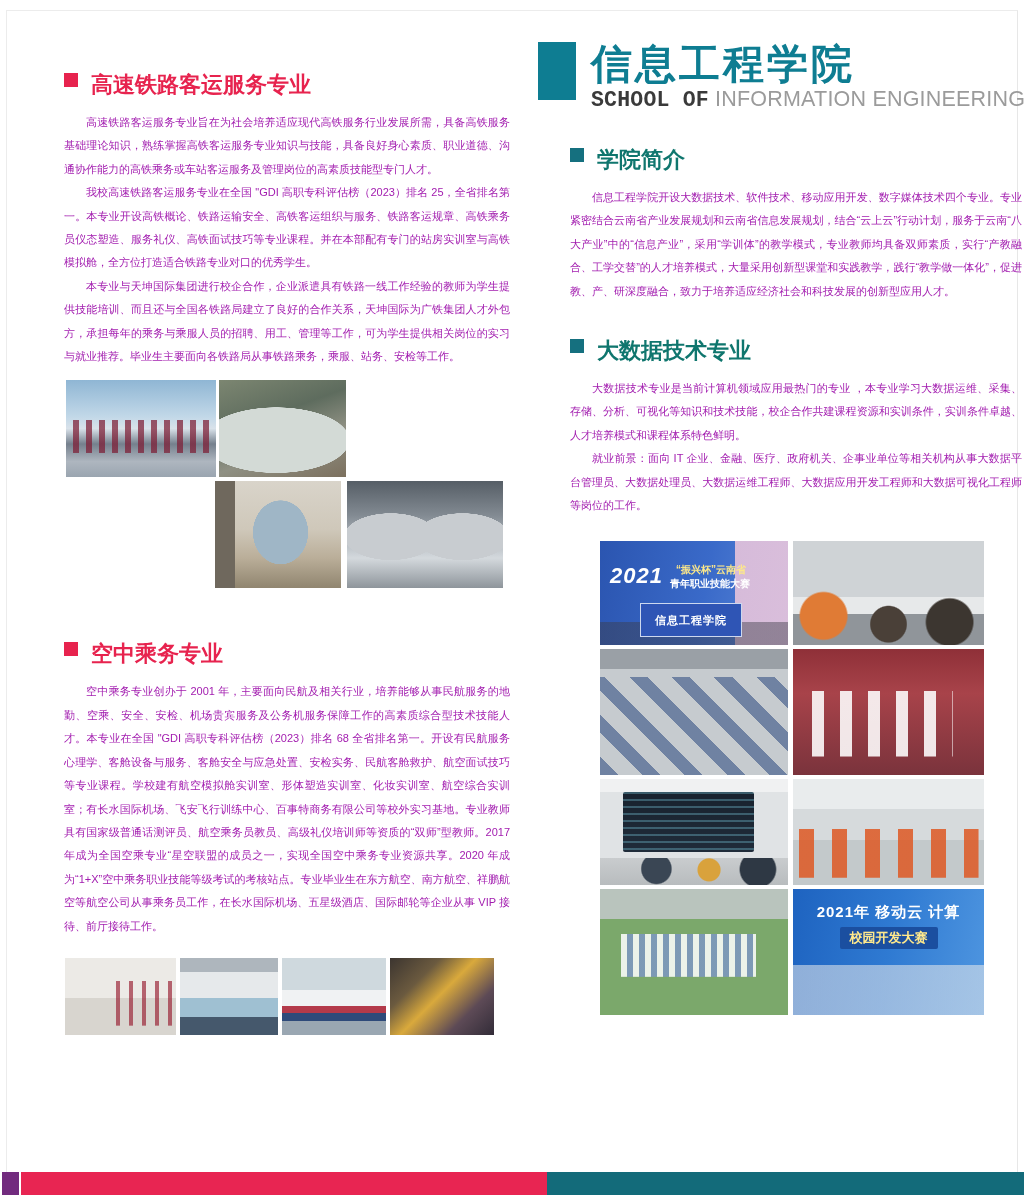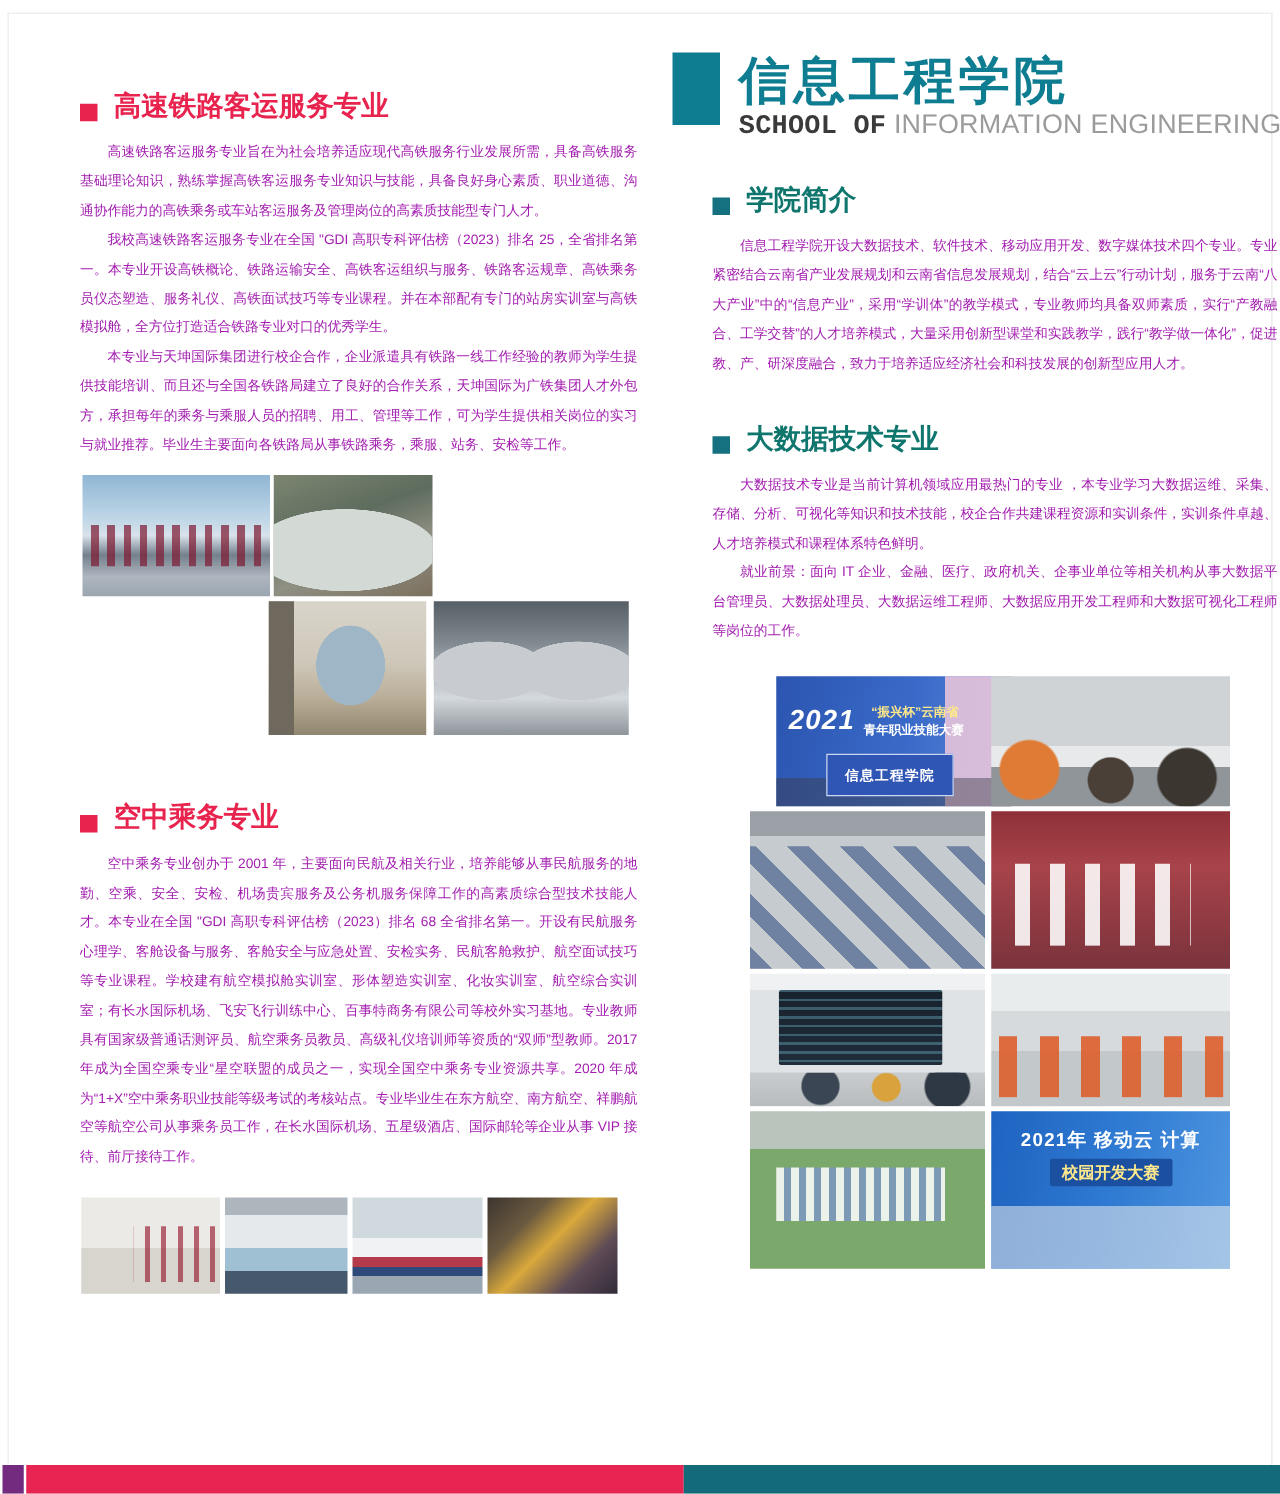--- a/index.html
+++ b/index.html
@@ -16,21 +16,21 @@
   .brand{position:absolute;left:538px;top:42px;display:flex;align-items:flex-start;}
   .brand-square{width:38px;height:58px;background:#0e7d92;margin-right:15px;flex:none;}
   .brand-cn{font-size:41px;font-weight:bold;color:#0e7d92;letter-spacing:3px;line-height:44px;white-space:nowrap;}
   .brand-en{font-size:21.5px;line-height:25px;margin-top:1px;white-space:nowrap;letter-spacing:0.2px;}
   .brand-en .b{font-weight:bold;color:#3a3a3a;font-family:Liberation Mono, monospace;}
   .brand-en .l{font-weight:normal;color:#9b9b9b;}
   
   .col{position:absolute;}
   .col-left{left:64px;top:73px;width:446px;}
   .col-right{left:570px;top:148px;width:452px;}
-  .sec-head{display:flex;align-items:flex-end;font-size:22px;font-weight:bold;line-height:24px;}
+  .sec-head{display:flex;align-items:flex-start;font-size:22px;font-weight:bold;line-height:24px;}
   .sec-head .sq{width:14px;height:14px;margin-right:13px;flex:none;}
   .red .sq{background:#e7234e;}
   .red{color:#e7234e;}
   .teal .sq{background:#15707f;}
   .teal{color:#0f766e;}
   .para{
     font-size:11px;line-height:23.4px;color:#a21caf;text-align:justify;
     text-indent:2em;margin:0;
   }
   .paras{margin-top:14px;}
@@ -71,21 +71,21 @@
     background:linear-gradient(180deg,#cfd9de 0 42%,#f0f2f3 42% 62%,#b33a4a 62% 72%,#2e4a7a 72% 82%,#9aa7b2 82% 100%);}
   .ph-cabin-yellow{width:104px;
     background:linear-gradient(135deg,#3c3530 0%,#6b5a3f 28%,#d9a93c 48%,#5d4a56 74%,#322c38 100%);}
   
   .grid{display:grid;grid-template-columns:188px 191px;grid-template-rows:104px 126px 106px 126px;
     column-gap:5px;row-gap:4px;margin-left:30px;margin-top:24px;}
   .grid .ph{position:relative;width:100%;height:100%;}
   .ph-banner-a{background:
       linear-gradient(180deg,rgba(0,0,0,0) 0 78%,rgba(60,60,70,0.45) 78% 100%),
       linear-gradient(90deg,rgba(0,0,0,0) 0 72%,rgba(240,200,220,0.85) 72% 100%),
-      linear-gradient(100deg,#2b55b0 0%,#3a6ac9 55%,#5a87d8 100%); margin-left: 21px;}
+      linear-gradient(100deg,#2b55b0 0%,#3a6ac9 55%,#5a87d8 100%);}
   .ba-year{position:absolute;left:10px;top:22px;font-size:22px;font-weight:bold;color:#ffffff;font-style:italic;letter-spacing:1px;}
   .ba-l1{position:absolute;left:76px;top:22px;font-size:10px;font-weight:bold;color:#fde88a;white-space:nowrap;}
   .ba-l2{position:absolute;left:70px;top:36px;font-size:10px;font-weight:bold;color:#ffffff;white-space:nowrap;}
   .ba-flag{position:absolute;left:40px;top:62px;width:100px;height:32px;background:#2f55b5;
     border:1px solid #cdd8ef;color:#ffffff;font-size:11px;font-weight:bold;display:flex;align-items:center;justify-content:center;letter-spacing:1px;}
   .ph-classroom{background:
       radial-gradient(circle at 16% 72%,#e07b35 0 13%,rgba(0,0,0,0) 14%),
       radial-gradient(circle at 50% 80%,#4a4038 0 14%,rgba(0,0,0,0) 15%),
       radial-gradient(circle at 82% 78%,#3c3630 0 13%,rgba(0,0,0,0) 14%),
       linear-gradient(180deg,#cfd3d6 0 54%,#e7e9ea 54% 70%,#90959a 70% 100%);}

